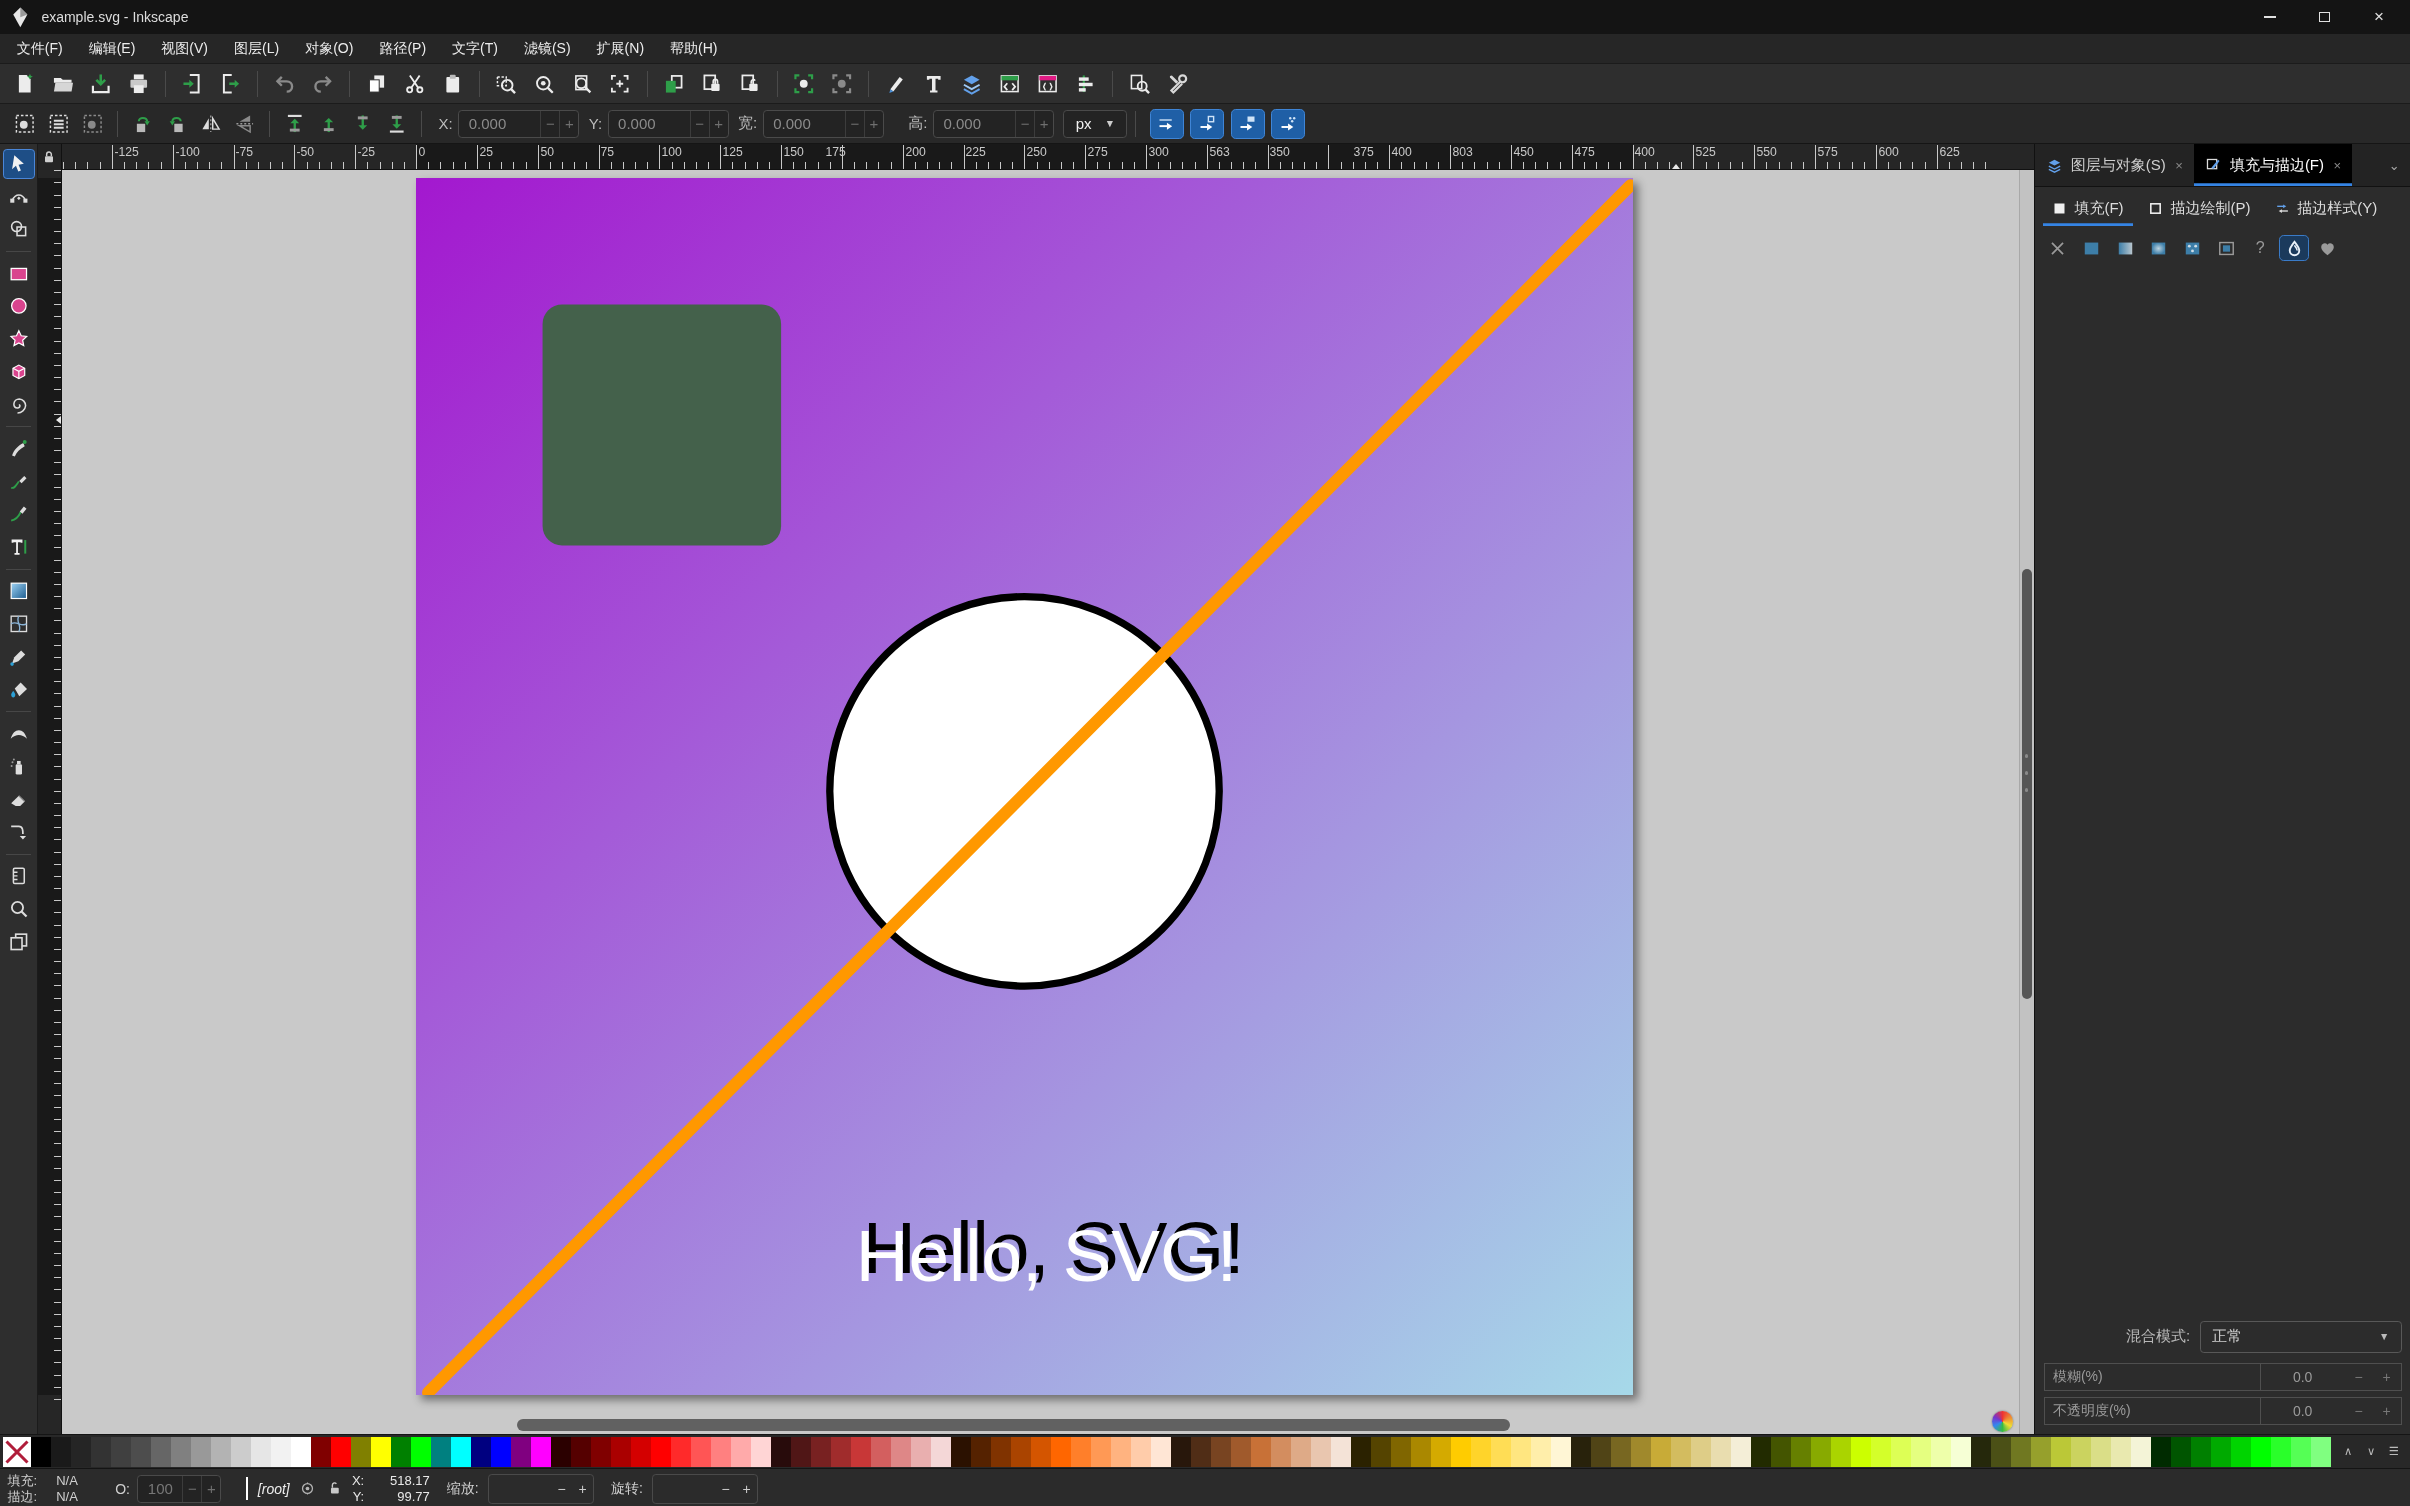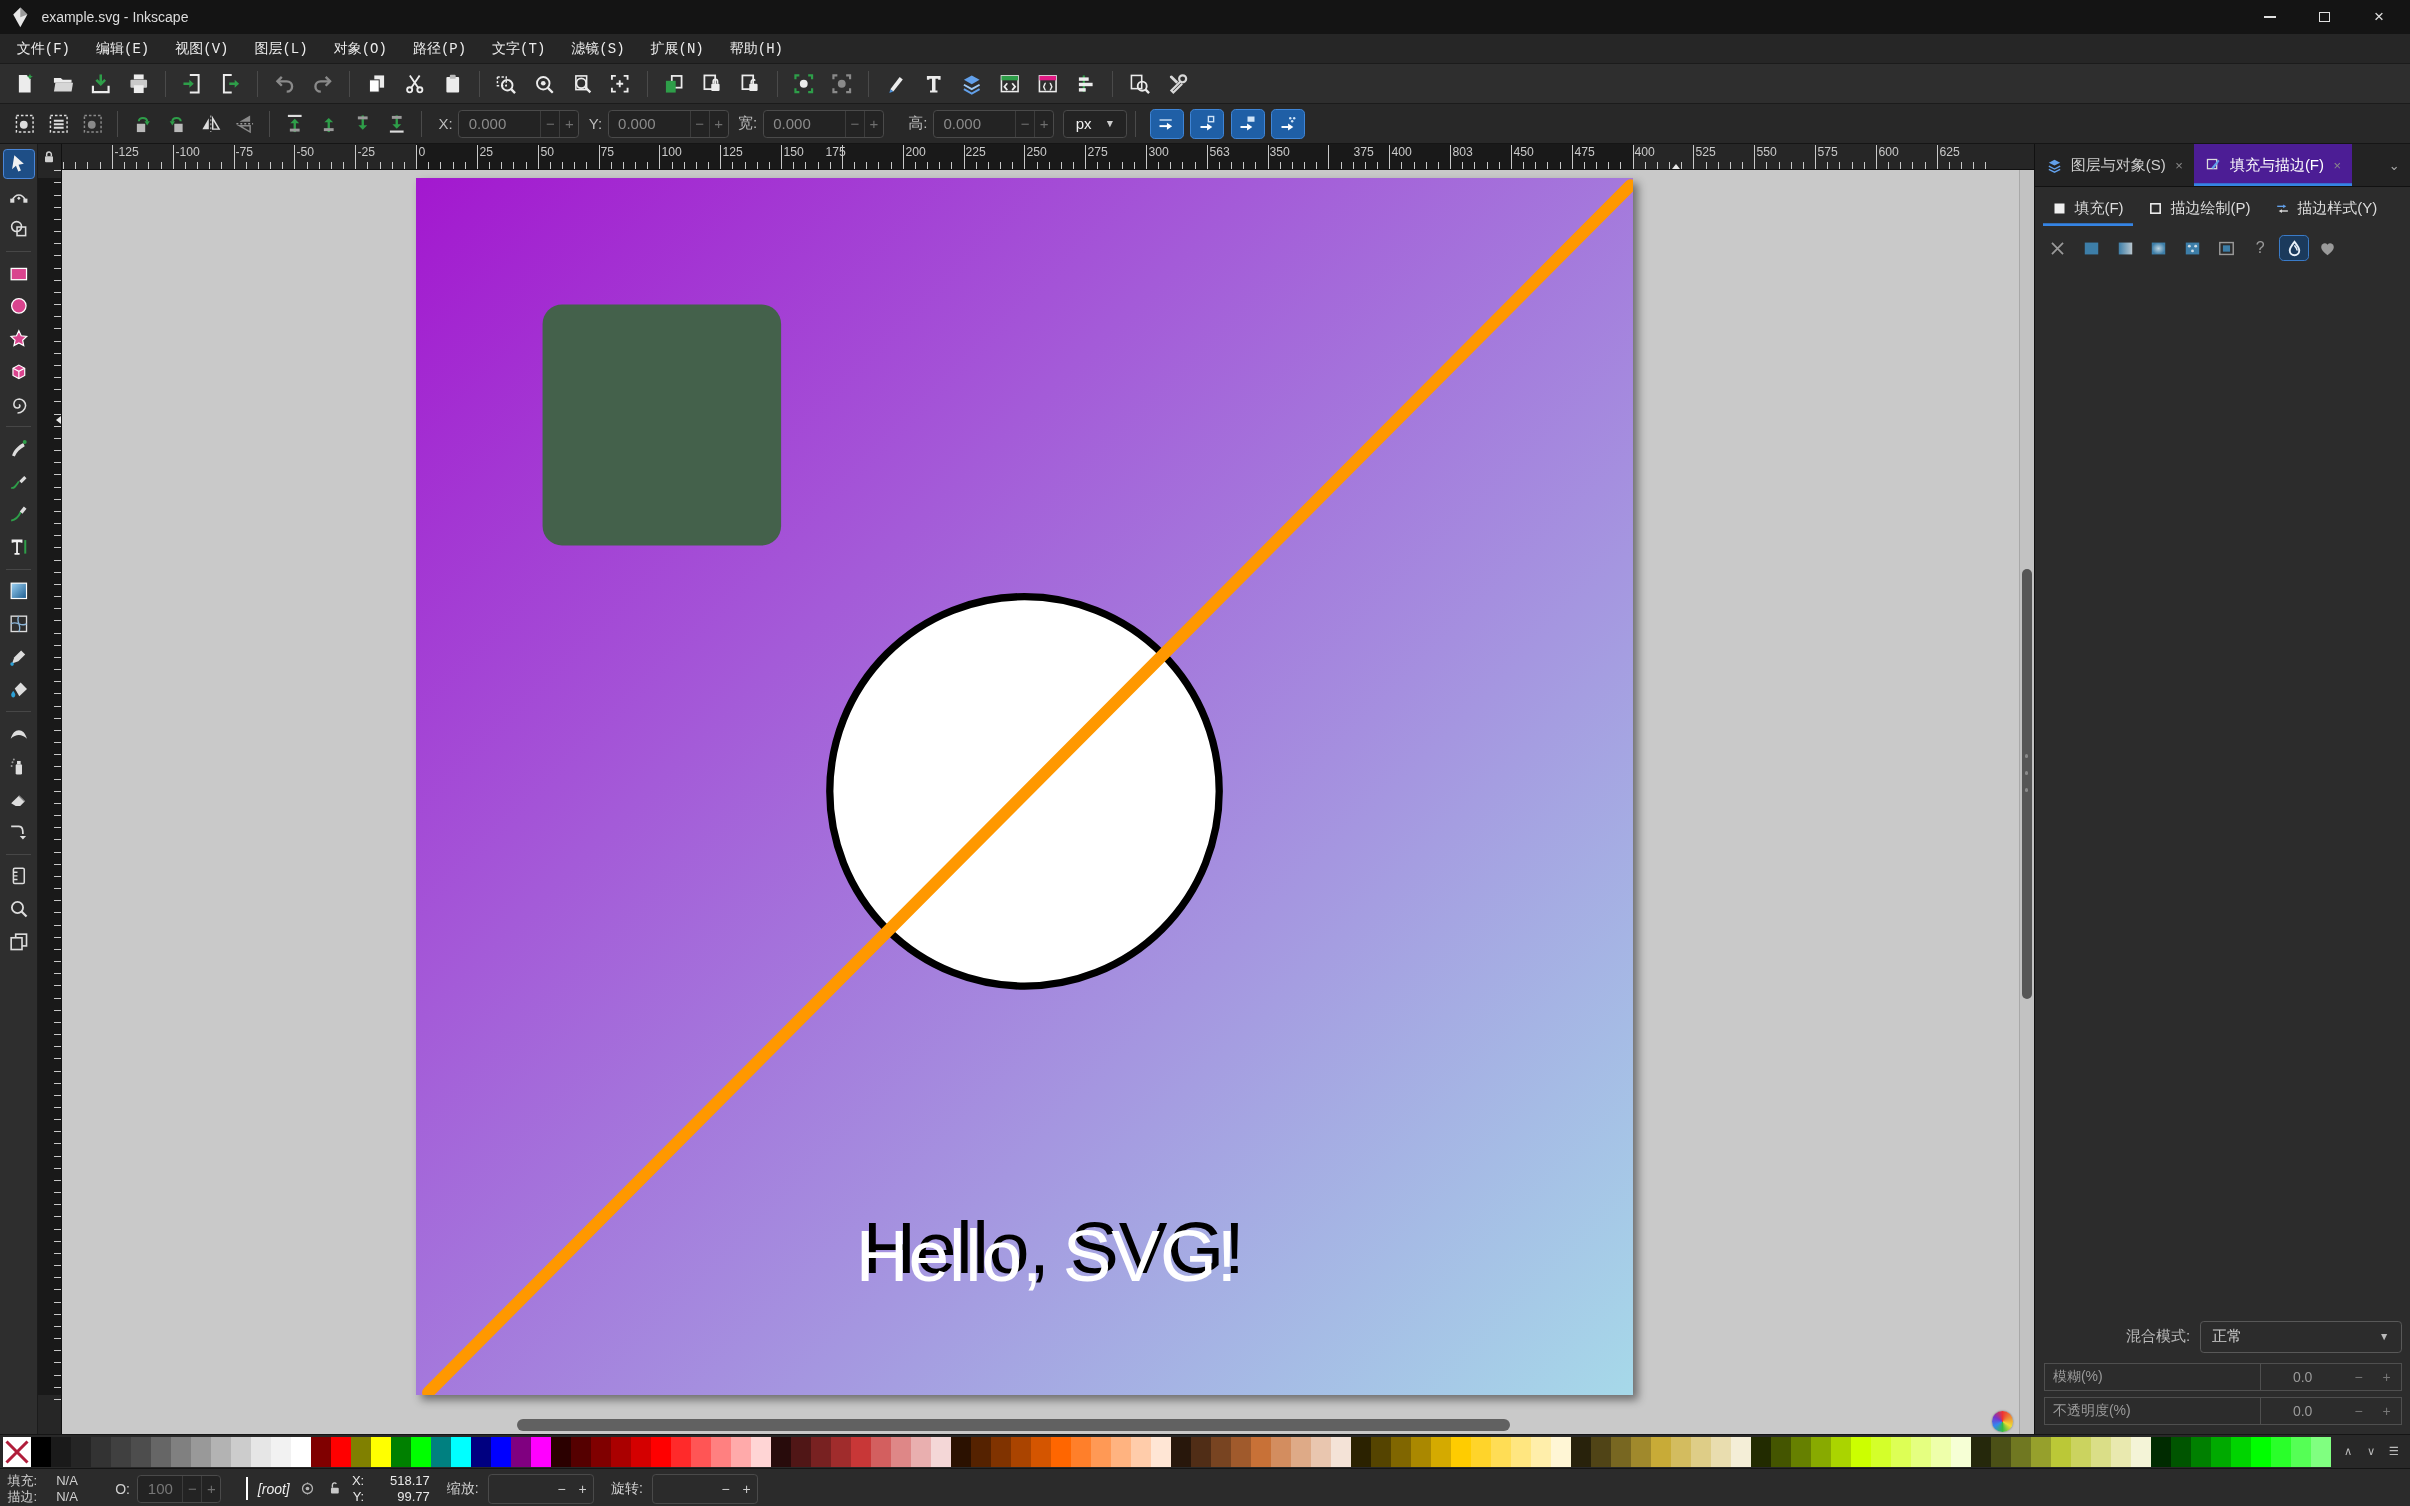--- a/index.html
+++ b/index.html
@@ -9,21 +9,21 @@
   
   .titlebar{height:34px;background:#141414;display:flex;align-items:center;padding:0 9.4px;gap:9.4px;}
   .titlebar .logo{width:22.6px;height:22.6px;}
   .titlebar .title{font-size:14px;color:#dddddd;}
   .win-controls{margin-left:auto;display:flex;align-items:center;gap:32px;padding-right:11.3px;}
   .win-btn{width:22.6px;height:22.6px;display:flex;align-items:center;justify-content:center;color:#e0e0e0;font-size:17px;}
   .win-btn .minbar{width:12.2px;height:1.9px;background:#e0e0e0;}
   .win-btn .maxbox{width:10.4px;height:10.4px;border:1.4px solid #e0e0e0;}
   
   .menubar{height:30px;background:#262626;display:flex;align-items:center;padding-left:3.8px;border-bottom:0.9px solid #1b1b1b;}
-  .menu-item{padding:0 13px;font-size:14px;height:100%;display:flex;align-items:center;color:#ececec;font-family:Liberation Mono, monospace;}
+  .menu-item{padding:0 13px;font-size:14px;height:100%;display:flex;align-items:center;color:#ececec;}
   
   .commandbar{height:40px;background:#2e2e2e;display:flex;align-items:center;padding-left:5.6px;border-bottom:0.9px solid #1b1b1b;}
   .tbtn{width:38px;height:36px;display:flex;align-items:center;justify-content:center;background:transparent;border:0;}
   .tbtn svg{width:23.5px;height:23.5px;}
   .tsep{width:0.9px;height:26px;background:#4a4a4a;margin:0 7.5px;}
   
   .optionsbar{height:40px;background:#282828;display:flex;align-items:center;padding-left:7.5px;border-bottom:0.9px solid #151515;font-size:15px;}
   .optionsbar .tbtn{width:34px;}
   .flabel{color:#bdbdbd;margin:0 5.6px 0 9.4px;}
   .spin{display:flex;align-items:center;border:0.9px solid #4a4a4a;border-radius:3.8px;height:28px;background:#232323;color:#8b8b8b;font-size:15px;}
@@ -63,21 +63,21 @@
   .v-thumb{position:absolute;left:1.9px;right:1.9px;border-radius:5.6px;background:#565656;}
   .color-managed{position:absolute;right:21px;bottom:1.9px;width:21px;height:21px;border-radius:50%;
     background:conic-gradient(#e33,#ee8833,#eedd33,#33bb44,#3388ee,#7733cc,#e33);box-shadow:0 0 1.9px rgba(0,0,0,.5);}
   
   .dock{width:377px;background:#2c2c2c;border-left:0.9px solid #111;display:flex;flex-direction:column;font-size:15px;position:relative;}
   .dock-grip{position:absolute;left:-11.3px;top:610px;width:5.6px;height:38px;display:flex;flex-direction:column;justify-content:space-between;align-items:center;}
   .dock-grip i{width:3.8px;height:3.8px;border-radius:50%;background:#8a8a8a;}
   .dock-tabs{height:43px;background:#232323;display:flex;align-items:stretch;border-bottom:0.9px solid #111;}
   .dock-tab{display:flex;align-items:center;gap:7.5px;padding:0 11.3px;color:#cfcfcf;font-size:15px;}
   .dock-tab svg{width:17px;height:17px;}
-  .dock-tab.active{background:#4c1d95;box-shadow:inset 0 -2.8px 0 #3584e4;color:#ffffff;}
+  .dock-tab.active{background:#000000;box-shadow:inset 0 -2.8px 0 #3584e4;color:#ffffff;}
   .tab-close{color:#8a8a8a;font-size:13px;margin-left:1.9px;}
   .dock-chevron{margin-left:auto;align-self:center;color:#aaaaaa;padding:0 11.3px;font-size:13px;}
   .subtabs{display:flex;gap:5.6px;padding:6.6px 7.5px 0;}
   .subtab{display:flex;gap:7.5px;align-items:center;padding:5.6px 9.4px 7.5px;color:#dcdcdc;}
   .subtab svg{width:15px;height:15px;}
   .subtab.active{box-shadow:inset 0 -2.8px 0 #3584e4;}
   .filltype-row{display:flex;align-items:center;gap:3.8px;padding:9.4px 7.5px 3.8px;}
   .ft{width:30px;height:26px;display:flex;align-items:center;justify-content:center;color:#9a9a9a;font-size:16px;}
   .ft svg{width:19px;height:19px;}
   .ft.active{background:#1b3a5c;border:0.9px solid #3a7bc8;border-radius:4.7px;}

